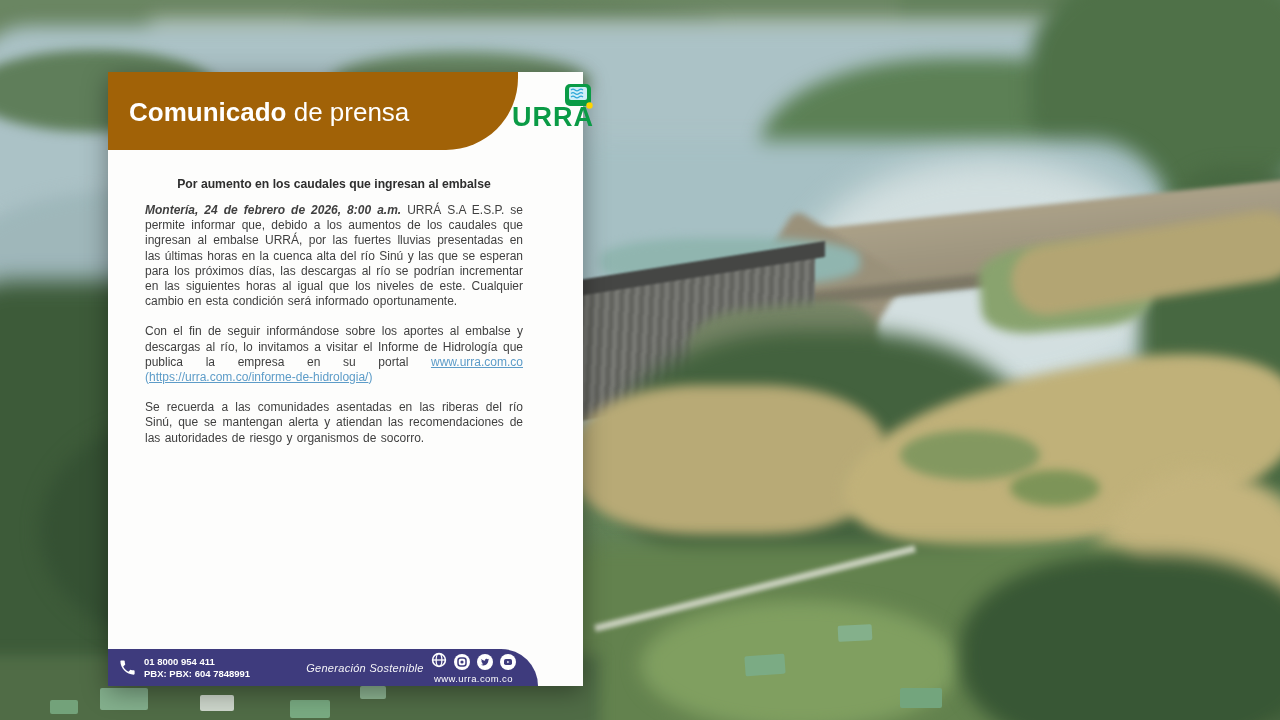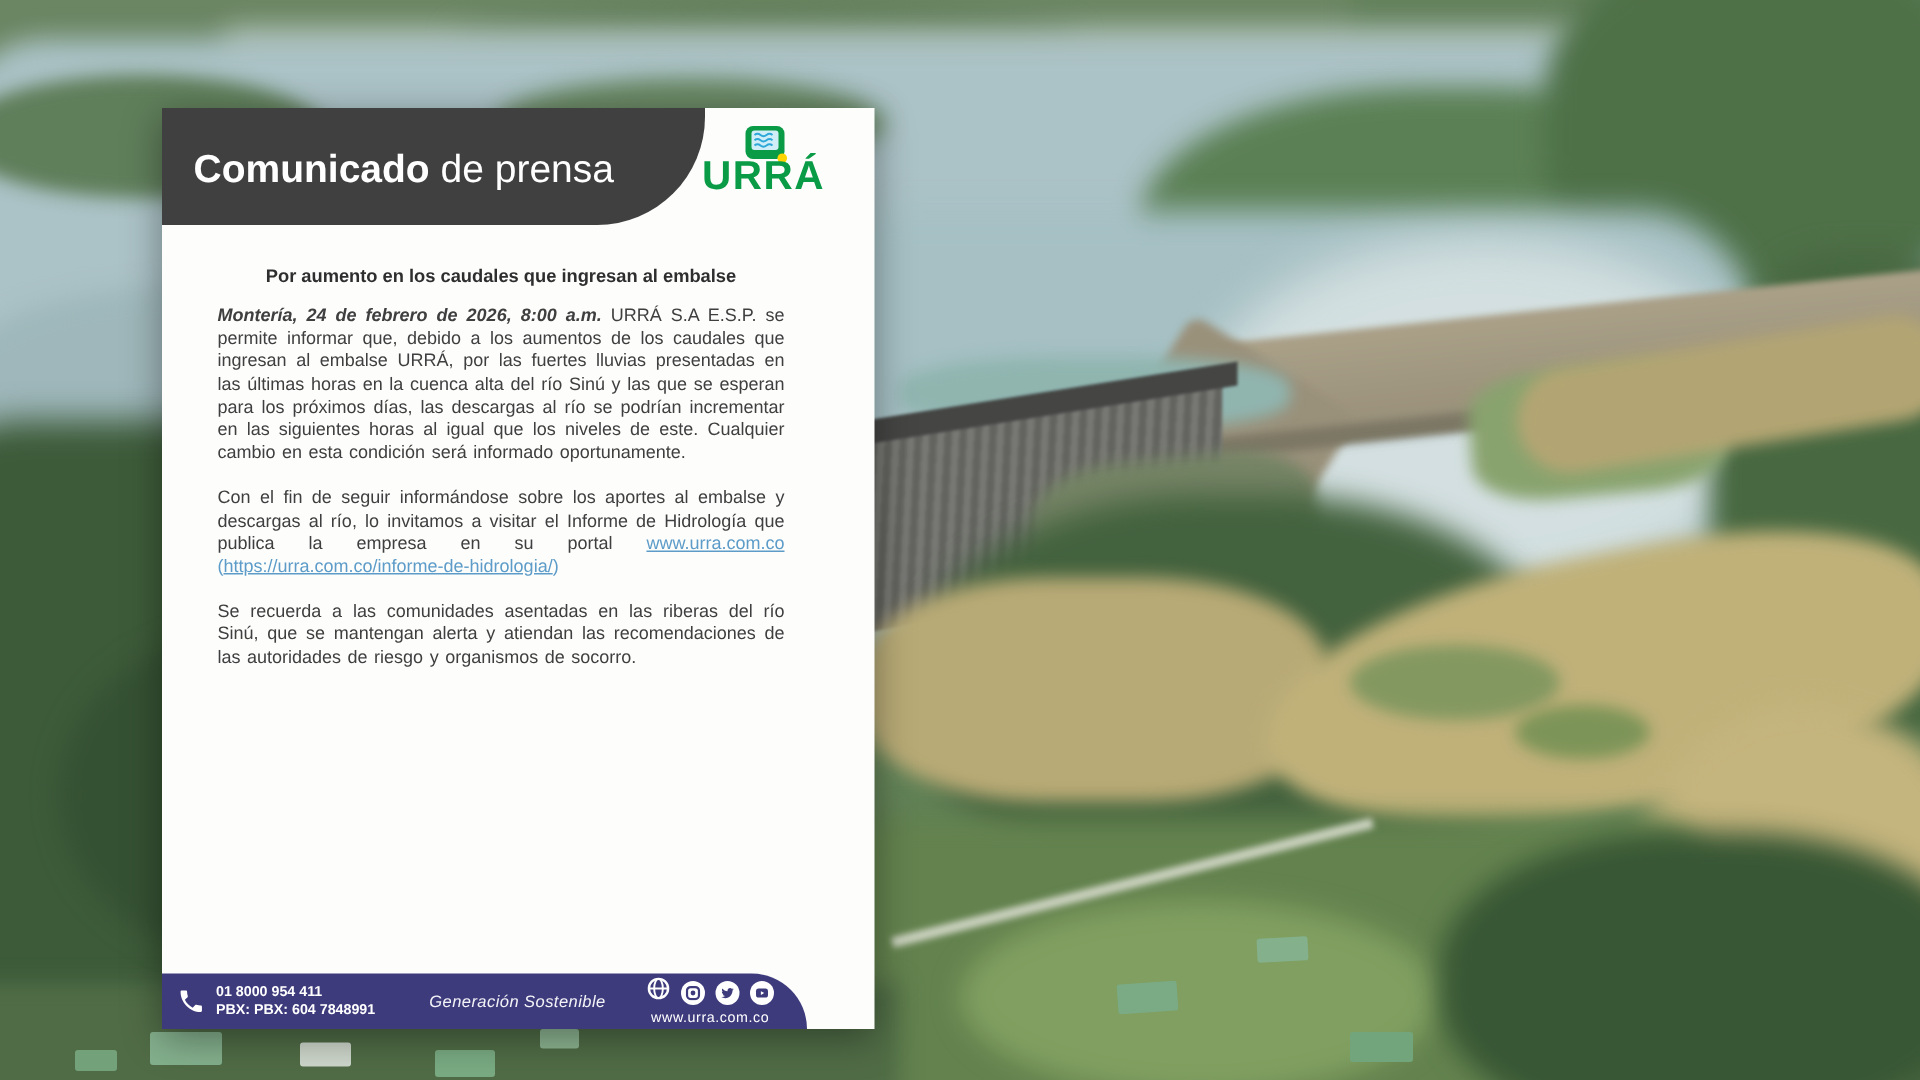--- a/index.html
+++ b/index.html
@@ -4,41 +4,41 @@
 <style>
   html,body{margin:0;padding:0;}
   .stage{position:relative;width:1280px;height:720px;overflow:hidden;
     font-family:"Liberation Sans",sans-serif;
     background:linear-gradient(180deg,#6d845f 0%,#8aa391 4%,#aec3c4 12%,#a9c0c3 40%,#8fa98f 55%,#5e7f50 70%,#55754a 85%,#4a6a40 100%);}
   .ph{position:absolute;}
   .veil{position:absolute;inset:0;background:rgba(205,214,210,.07);}
   
   .doc{position:absolute;left:108px;top:72px;width:475px;height:614px;background:#fdfdfc;
        box-shadow:0 6px 24px rgba(0,0,0,.38);}
-  .banner{position:absolute;top:0;left:0;width:362px;height:78px;background:#404040;
-       border-radius:0 0 72px 0;}
+  .banner{position:absolute;top:0;left:0;width:362px;height:78px;background:#a16207;
+       border-radius:0 0 72px 0;padding-left:48px;}
   .banner-title{position:absolute;left:21px;top:25px;font-size:26px;color:#ffffff;white-space:nowrap;}
   .banner-title b{font-weight:700;}
   .banner-title span{font-weight:400;}
-  .logo{position:absolute;left:348px;top:12px;width:106px;text-align:center;}
+  .logo{position:absolute;left:380px;top:12px;width:106px;text-align:right;}
   .logo-mark{margin-left:4px;height:26px;}
   .logo-text{font-size:27px;font-weight:700;color:#0a9b46;letter-spacing:1px;margin-top:-7px;line-height:28px;}
   .doc-body{position:absolute;left:37px;top:104px;width:378px;color:#3f3f3f;font-size:12px;line-height:15.2px;}
   .headline{font-size:12.2px;font-weight:700;text-align:center;color:#2e2e2e;line-height:17px;margin:0 0 10px 0;}
   .para{margin:0 0 15px 0;text-align:justify;word-spacing:1px;}
   .para:last-child{margin-bottom:0;}
   .lead{font-weight:700;font-style:italic;}
   .link{color:#5d9cc8;text-decoration:underline;cursor:pointer;}
   .paren{color:#5d9cc8;text-decoration:none;}
   
   .fbar{position:absolute;bottom:0;left:0;width:430px;height:37px;background:#3e3b7d;
         border-radius:0 42px 0 0;display:flex;align-items:center;color:#fff;}
   .phone-ic{margin-left:10px;flex:0 0 auto;display:flex;align-items:center;}
   .phone-lines{margin-left:7px;font-size:9.5px;line-height:11.5px;white-space:nowrap;font-weight:bold;}
-  .slogan{margin-left:36px;font-size:11px;font-style:italic;opacity:.94;letter-spacing:.3px;white-space:nowrap;}
+  .slogan{margin-left:56px;font-size:11px;font-style:italic;opacity:.94;letter-spacing:.3px;white-space:nowrap;}
   .social{margin-left:auto;margin-right:22px;display:flex;flex-direction:column;align-items:center;}
   .social-row{display:flex;gap:7px;align-items:center;}
   .badge{width:16px;height:16px;border-radius:50%;background:#fff;display:flex;align-items:center;justify-content:center;}
   .site{font-size:9.5px;letter-spacing:.4px;margin-top:1px;white-space:nowrap;}
 </style>
 </head>
 <body>
 
 <div class="stage">
 

